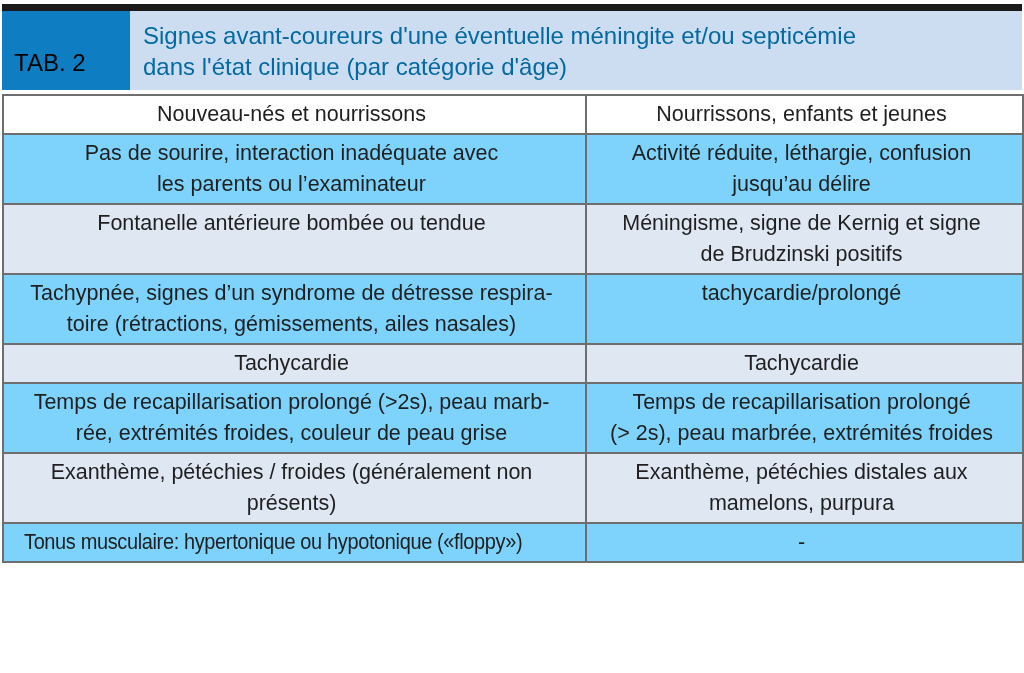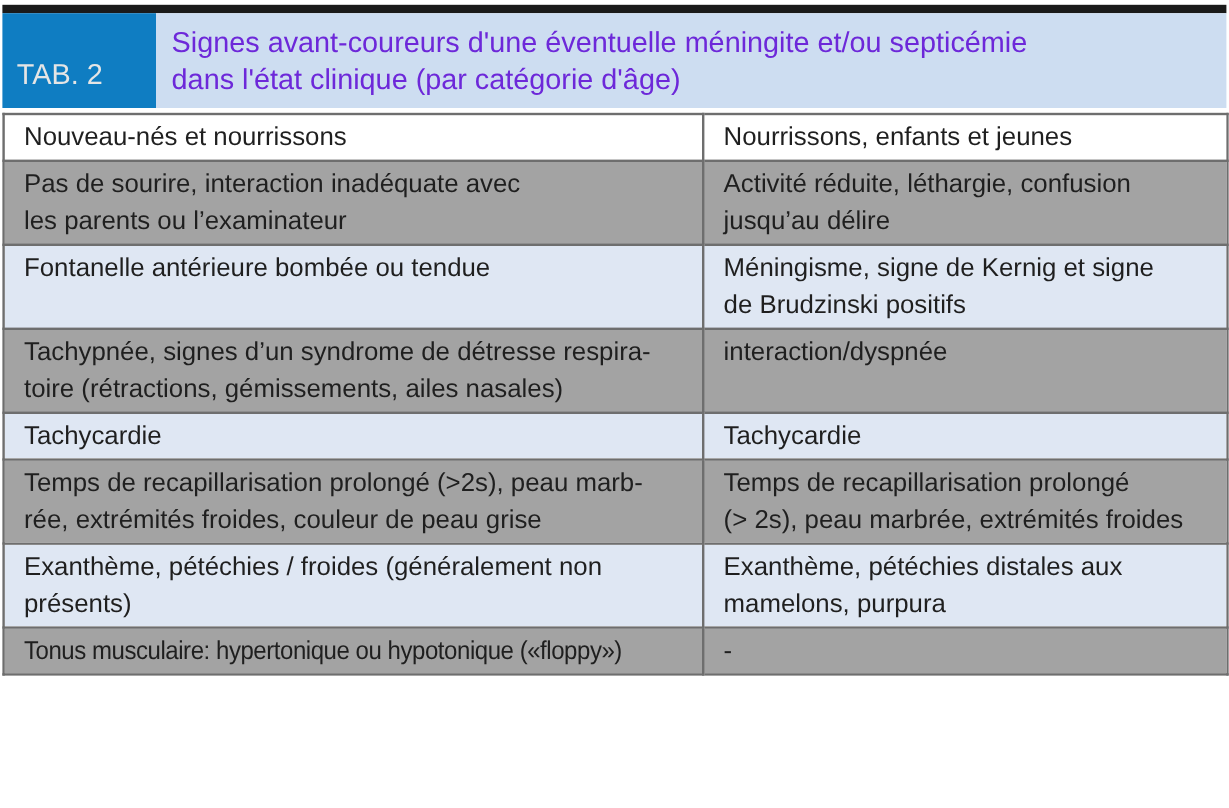--- a/index.html
+++ b/index.html
@@ -29,64 +29,64 @@
   }
   .banner {
     display: flex;
     width: 100%;
     height: 79px;
   }
   .tag {
     width: 128px;
     flex: 0 0 128px;
     background: #0f7dc2;
-    color: #e5e5e5;
+    color: #000000;
     font-size: 24px;
     display: flex;
     align-items: flex-end;
     padding: 0 0 13px 12px;
     box-sizing: border-box;
   }
   .title {
     flex: 1;
     background: #cdddf1;
     font-size: 24px;
     line-height: 31px;
     display: flex;
     align-items: center;
     padding-left: 13px;
     box-sizing: border-box;
     white-space: pre-line;
-    color: #6d28d9;
+    color: #0369a1;
   }
   .gap {
     height: 4px;
     background: #ffffff;
   }
   table.signs {
     width: 1020px;
     table-layout: fixed;
     border-collapse: collapse;
     border: 2px solid #333333;
     font-size: 21.5px;
   }
   table.signs col.c-left  { width: 583px; }
   table.signs col.c-right { width: 437px; }
   table.signs th, table.signs td {
     border: 2px solid #6e6e6e;
     vertical-align: top;
-    text-align: left;
-    padding: 3px 10px 3px 16px;
+    text-align: center;
+    padding: 3px 10px 3px 4px;
     line-height: 31px;
     white-space: pre-line;
     font-weight: normal;
     overflow: hidden;
   }
   tr.hdr    { height: 36px; background: #ffffff; }
-  tr.pale   { background: #a3a3a3; border-radius: 12px; }
+  tr.pale   { background: #7dd3fc; border-radius: 12px; }
   tr.blue   { background: #dfe7f3; margin-top: 36px; }
   .condensed {
     display: inline-block;
     white-space: nowrap;
     letter-spacing: -0.4px;
     transform: scaleX(0.93);
     transform-origin: 0 50%;
   }
 </style>
 </head>
@@ -124,21 +124,21 @@
 jusqu’au délire</td>
         </tr>
         <tr class="blue" style="height:69px">
           <td>Fontanelle antérieure bombée ou tendue</td>
           <td>Méningisme, signe de Kernig et signe
 de Brudzinski positifs</td>
         </tr>
         <tr class="pale" style="height:70px">
           <td>Tachypnée, signes d’un syndrome de détresse respira-
 toire (rétractions, gémissements, ailes nasales)</td>
-          <td>interaction/dyspnée</td>
+          <td>tachycardie/prolongé</td>
         </tr>
         <tr class="blue" style="height:37px">
           <td>Tachycardie</td>
           <td>Tachycardie</td>
         </tr>
         <tr class="pale" style="height:70px">
           <td>Temps de recapillarisation prolongé (&gt;2s), peau marb-
 rée, extrémités froides, couleur de peau grise</td>
           <td>Temps de recapillarisation prolongé
 (&gt; 2s), peau marbrée, extrémités froides</td>

